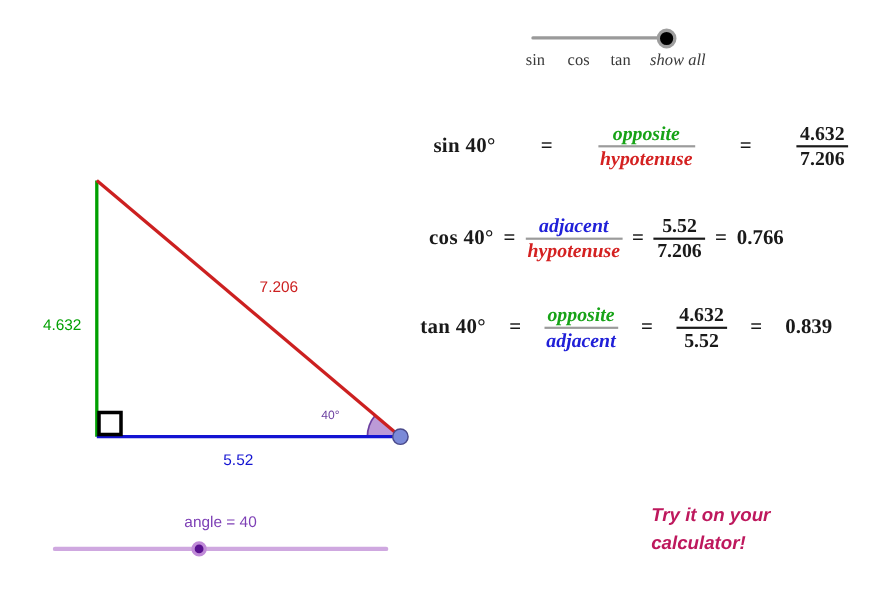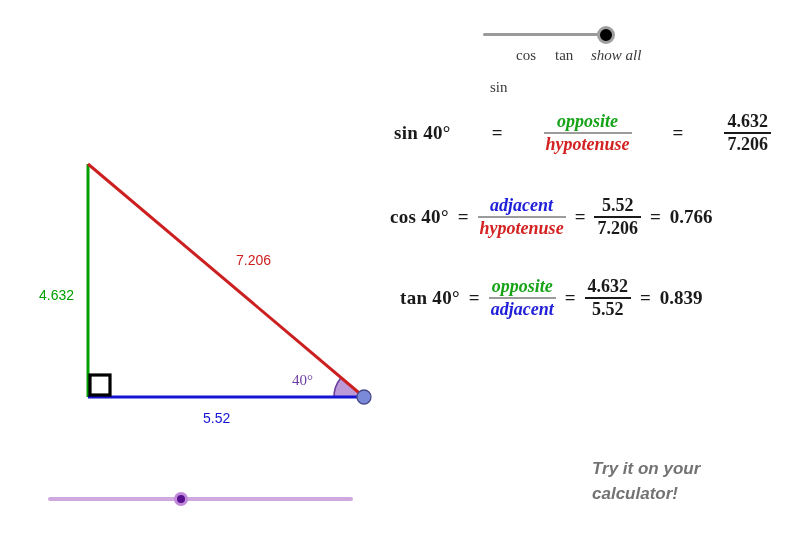--- a/index.html
+++ b/index.html
@@ -127,22 +127,22 @@
     top: 0;
   }
   .side-label {
     position: absolute;
     font-family: "Liberation Sans", sans-serif;
     font-size: 14px;
     white-space: nowrap;
   }
   #angle-label {
     position: absolute;
-    font-family: Liberation Serif, serif;
-    font-size: 15px;
+    font-family: Liberation Sans, sans-serif;
+    font-size: 11px;
     color: #6b3fa0;
     white-space: nowrap;
   }
 
   
   #angle-slider-wrap {
     position: absolute;
     left: 48px;
     top: 489px;
     width: 305px;
@@ -183,36 +183,36 @@
   
   #cta {
     position: absolute;
     left: 592px;
     top: 457px;
     width: 170px;
     font-family: "Liberation Sans", sans-serif;
     font-size: 17px;
     font-weight: bold;
     font-style: italic;
-    color: #737373;
+    color: #be185d;
     line-height: 1.45;
   }
 </style>
 </head>
 <body>
 
 <div id="stage">
 
   <div id="mode-slider-wrap">
     <div id="mode-slider-track"></div>
     <div id="mode-slider-handle"></div>
   </div>
 
   <div id="mode-labels">
-    <span class="mode-item" style="left:20px;margin-top:32px;">sin</span>
+    <span class="mode-item" style="left:8px;">sin</span>
     <span class="mode-item" style="left:46px;">cos</span>
     <span class="mode-item" style="left:85px;">tan</span>
     <span class="mode-item italic" style="left:121px;">show all</span>
   </div>
 
   <div class="equation" style="left:394px; top:112px;gap:32px;">
     <span class="eq-lhs">sin 40°</span>
     <span class="eq-eq">=</span>
     <span class="frac">
       <span class="num" style="color:#17a317;">opposite</span>
@@ -240,21 +240,21 @@
     <span class="eq-eq">=</span>
     <span class="frac-num">
       <span class="num">5.52</span>
       <span class="bar"></span>
       <span class="den">7.206</span>
     </span>
     <span class="eq-eq">=</span>
     <span class="eq-result">0.766</span>
   </div>
 
-  <div class="equation" style="left:400px; top:277px;">
+  <div class="equation" style="left:382px; top:277px;gap:12px;">
     <span class="eq-lhs">tan 40°</span>
     <span class="eq-eq">=</span>
     <span class="frac">
       <span class="num" style="color:#17a317;">opposite</span>
       <span class="bar"></span>
       <span class="den" style="color:#2020d8;">adjacent</span>
     </span>
     <span class="eq-eq">=</span>
     <span class="frac-num">
       <span class="num">4.632</span>
@@ -278,20 +278,21 @@
     <rect x="90" y="375" width="20" height="20" fill="#ffffff" stroke="#000000" stroke-width="3.2"></rect>
 
     <circle cx="364" cy="397" r="7" fill="#7b8ad8" stroke="#4a4a8a" stroke-width="1.3"></circle>
   </svg>
 
   <div class="side-label" style="left:39px; top:287px; color:#00a000;">4.632</div>
   <div class="side-label" style="left:203px; top:410px; color:#1414d2;">5.52</div>
   <div class="side-label" style="left:236px; top:252px; color:#cc2020;">7.206</div>
   <div id="angle-label" style="left: 292px; top: 372px;">40°</div>
 
+  <div id="angle-value">angle = 40</div>
   <div id="angle-slider-wrap">
     <div id="angle-slider-track"></div>
     <div id="angle-slider-handle"></div>
   </div>
 
   <div id="cta">
     <div>Try it on your</div>
     <div>calculator!</div>
   </div>
 

